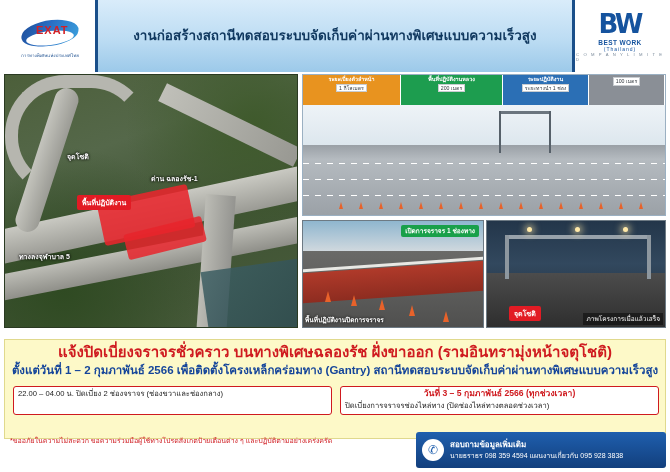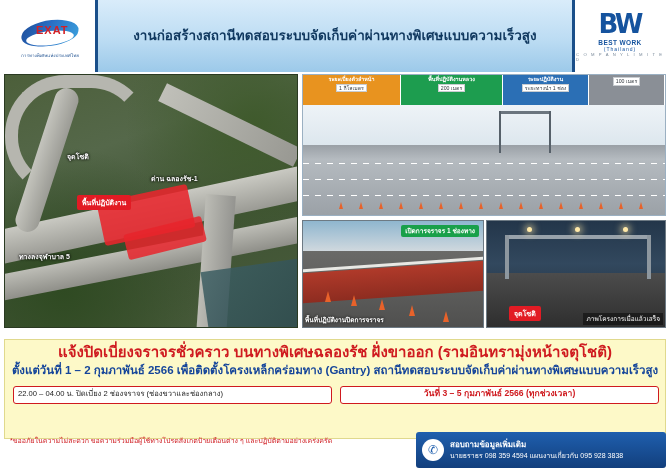--- a/index.html
+++ b/index.html
@@ -674,20 +674,21 @@
   <div class="announce">
     <div class="announce-title">แจ้งปิดเบี่ยงจราจรชั่วคราว บนทางพิเศษฉลองรัช ฝั่งขาออก (รามอินทรามุ่งหน้าจตุโชติ)</div>
     <div class="announce-sub">ตั้งแต่วันที่ 1 – 2 กุมภาพันธ์ 2566 เพื่อติดตั้งโครงเหล็กคร่อมทาง (Gantry) สถานีทดสอบระบบจัดเก็บค่าผ่านทางพิเศษแบบความเร็วสูง</div>
 
     <div class="panels">
       <div class="panel">
         <div class="panel-line">22.00 – 04.00 น. ปิดเบี่ยง 2 ช่องจราจร (ช่องขวาและช่องกลาง)</div>
       </div>
       <div class="panel">
         <div class="panel-head">วันที่ 3 – 5 กุมภาพันธ์ 2566 (ทุกช่วงเวลา)</div>
+        <div class="panel-line-wrap">ปิดเบี่ยงการจราจรช่องไหล่ทาง (ปิดช่องไหล่ทางตลอดช่วงเวลา)</div>
       </div>
     </div>
   </div>
 
   <div class="footer">
     <div class="footer-note">*ขออภัยในความไม่สะดวก ขอความร่วมมือผู้ใช้ทางโปรดสังเกตป้ายเตือนต่าง ๆ และปฏิบัติตามอย่างเคร่งครัด</div>
     <div class="footer-contact">
       <div class="phone-circle">✆</div>
       <div>
         <div class="contact-title">สอบถามข้อมูลเพิ่มเติม</div>

